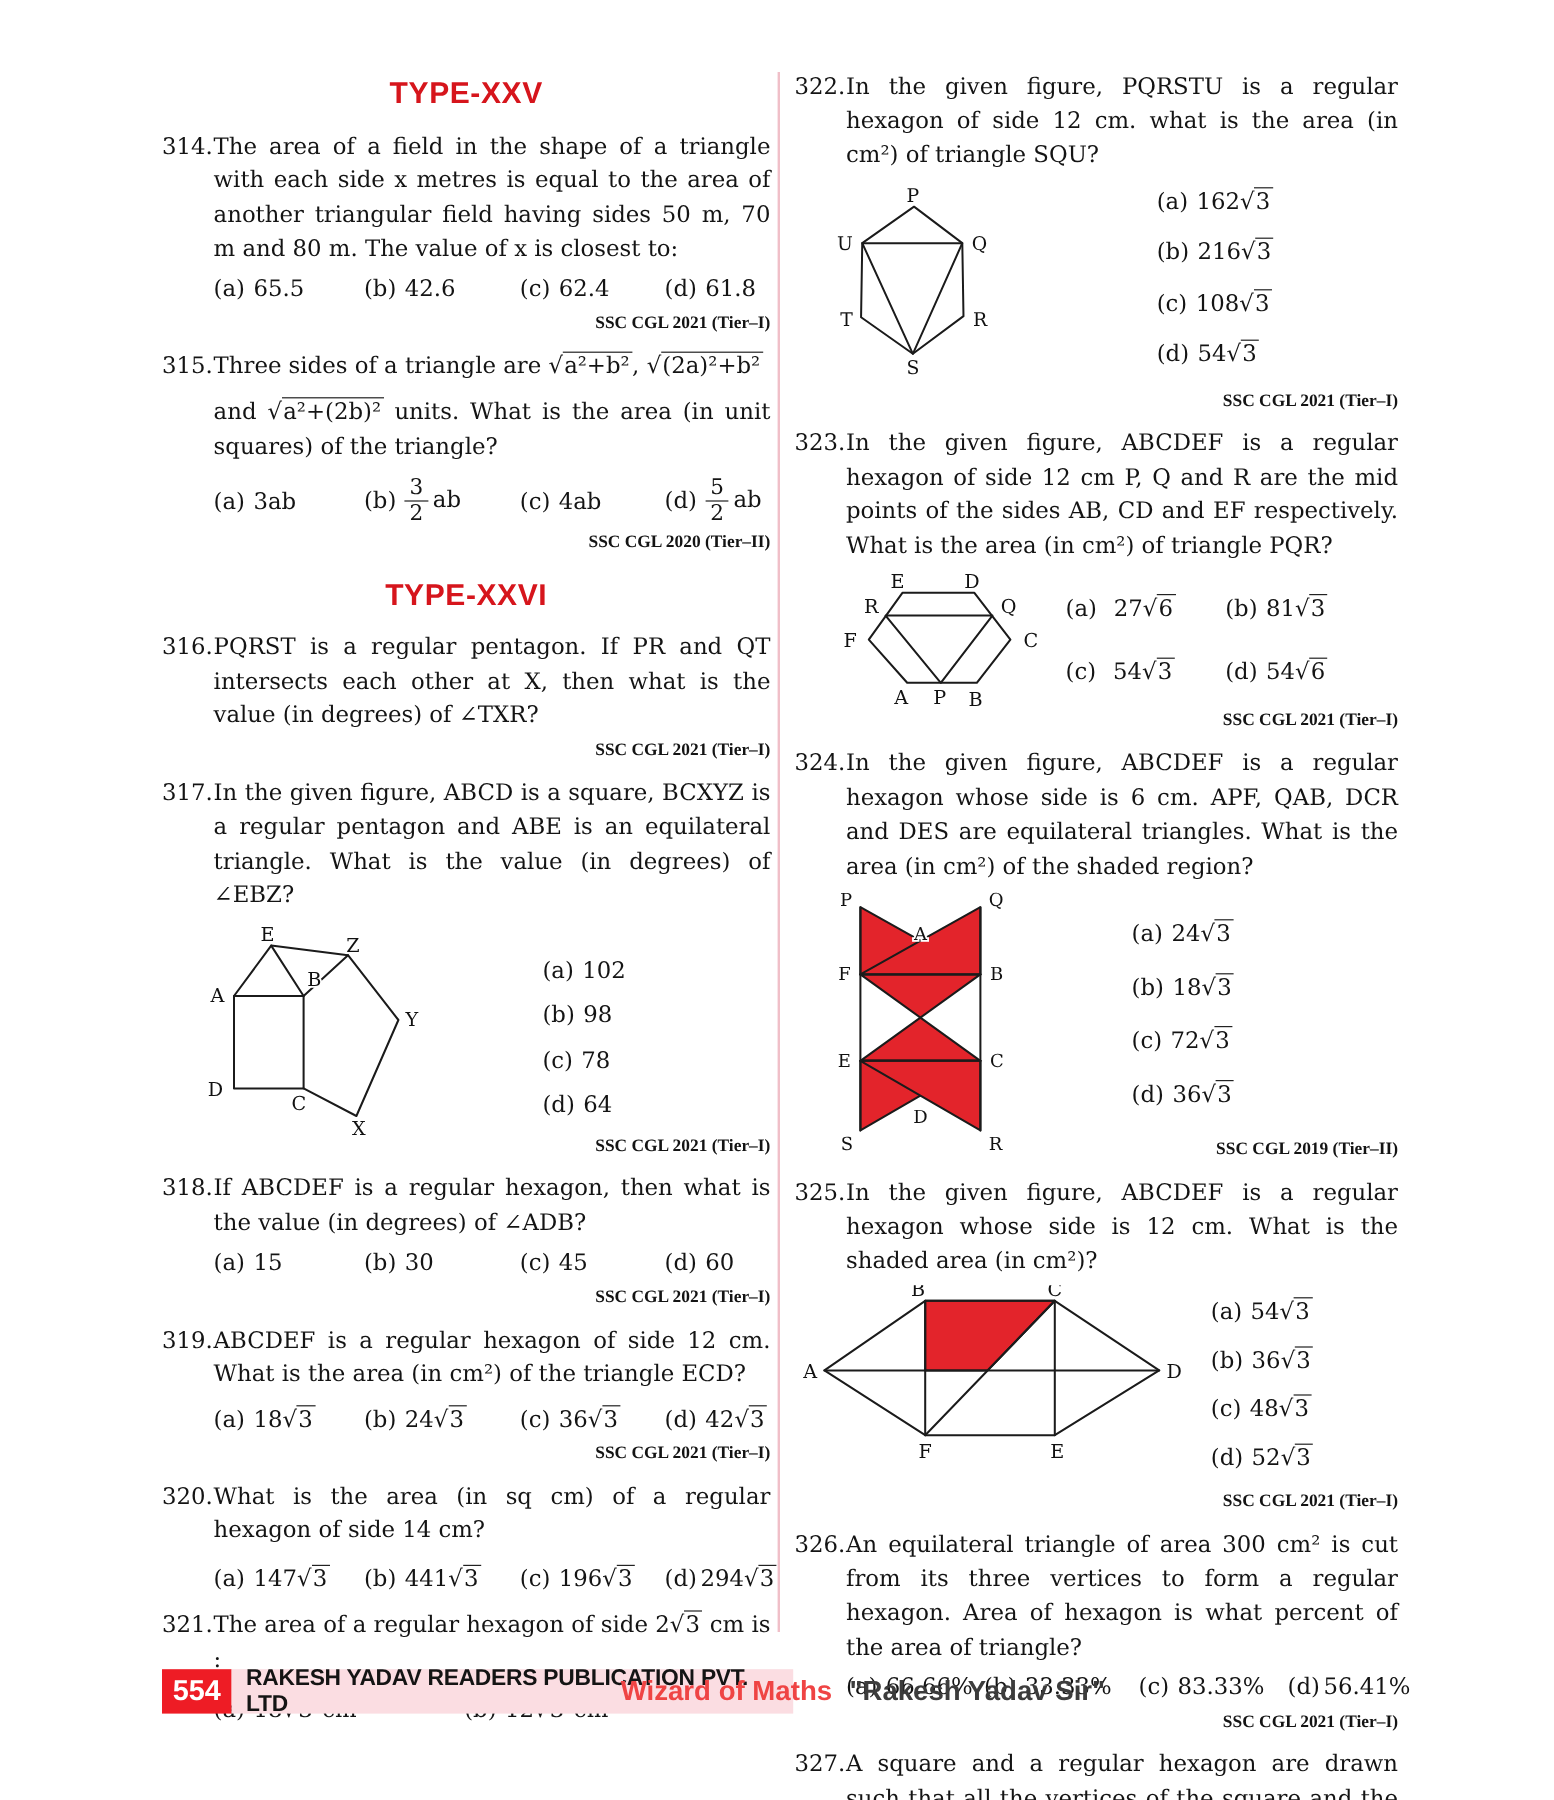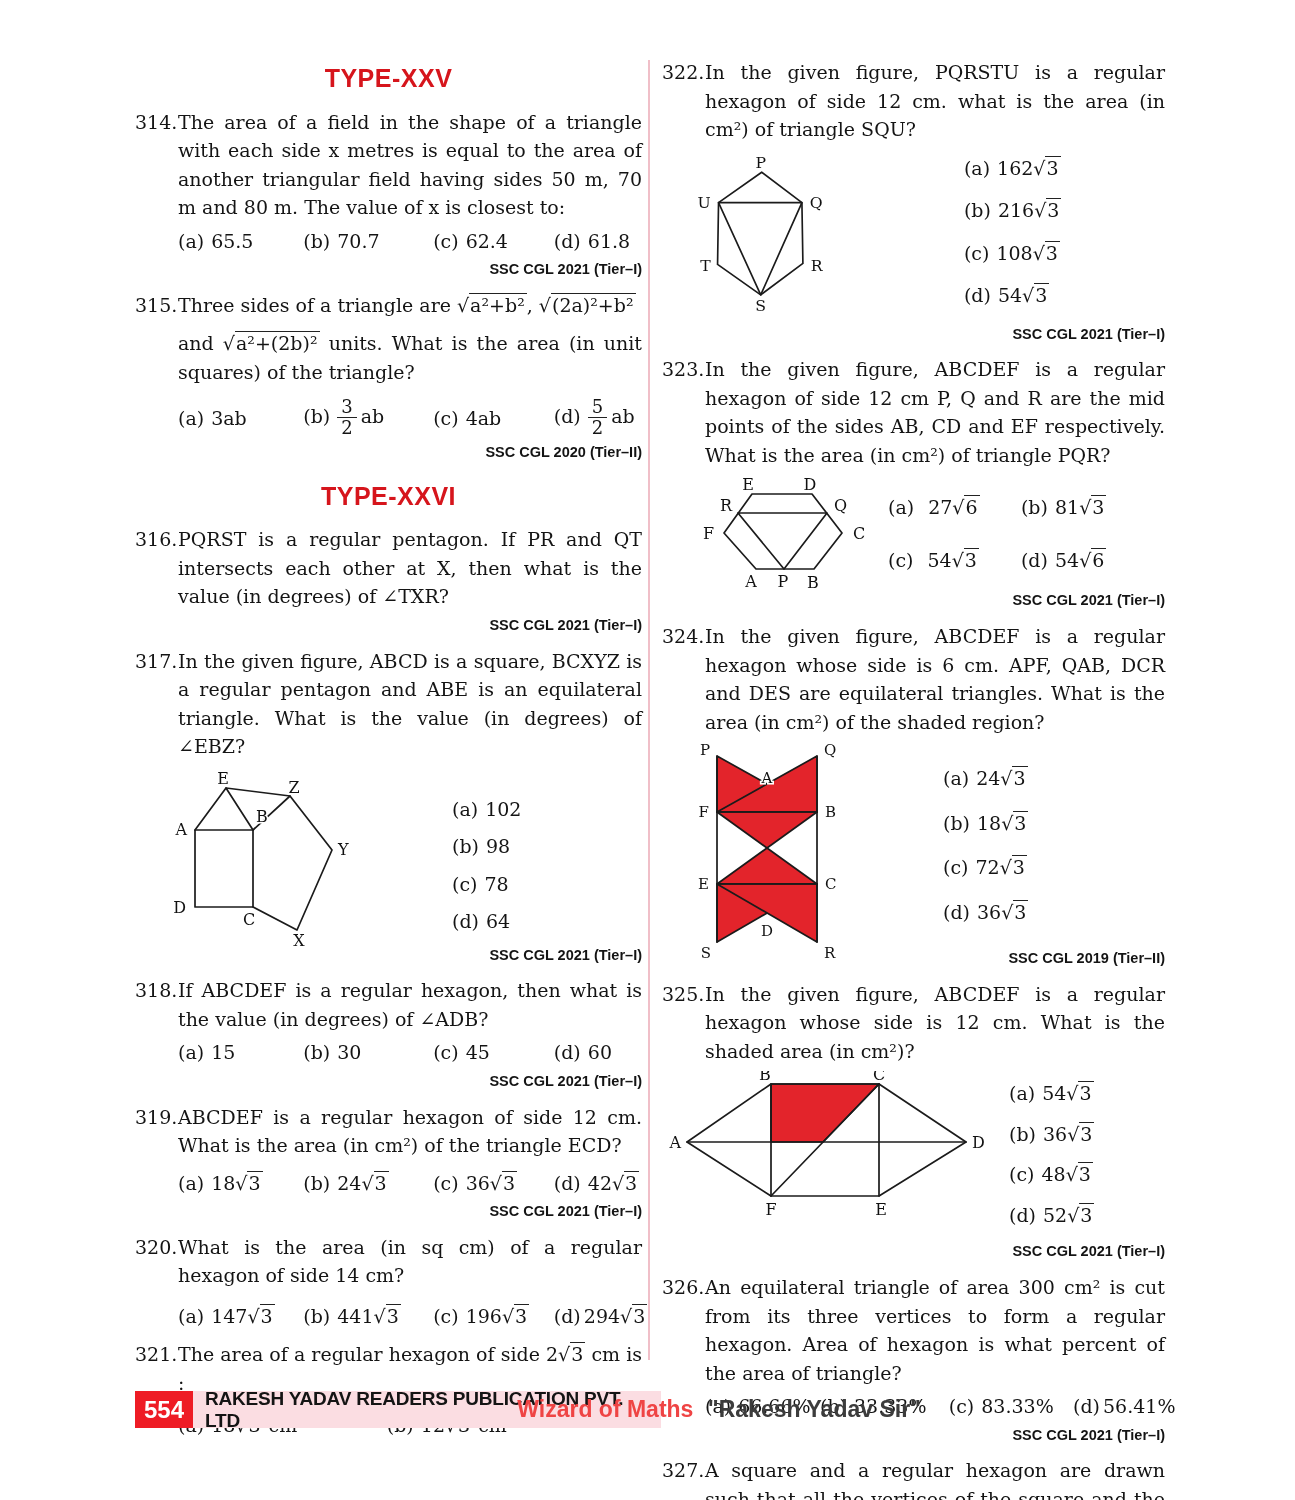--- a/index.html
+++ b/index.html
@@ -19,21 +19,21 @@
   .ol{margin-right:7px;}
   .o4 .opt:nth-child(1){flex:0 0 27%;}
   .o4 .opt:nth-child(2){flex:0 0 28%;}
   .o4 .opt:nth-child(3){flex:0 0 26%;}
   .o4 .opt:nth-child(4){flex:1;}
   .o326 .opt:nth-child(1){flex:0 0 25%;}
   .o326 .opt:nth-child(2){flex:0 0 28%;}
   .o326 .opt:nth-child(3){flex:0 0 27%;}
   .o326 .opt:nth-child(4){flex:1;}
   .ogrid{display:grid;grid-template-columns:45% 55%;row-gap:16px;margin-top:8px;}
-  .tag{font-family:Liberation Sans, sans-serif;font-weight:700;font-size:14.5px;
+  .tag{font-family:Liberation Serif, serif;font-weight:700;font-size:14.5px;
        text-align:right;margin-top:4px;white-space:nowrap;}
   .rt{white-space:nowrap;}
   .rt .vin{border-top:1.6px solid #222;padding:0 2px 0 1px;}
   .frac{display:inline-flex;flex-direction:column;text-align:center;vertical-align:middle;
         line-height:1.08;margin:0 4px 0 0;position:relative;top:-1px;font-size:18px;}
   .frac .fn{border-bottom:1.6px solid #222;padding:0 4px;}
   .fo{display:flex;margin-top:8px;align-items:flex-start;}
   .stack .opt{display:block;margin-bottom:13px;}
   svg{display:block;}
   svg .ln{stroke:#1b1b1b;stroke-width:1.7;fill:none;stroke-linejoin:round;stroke-linecap:round;}
@@ -69,21 +69,21 @@
 
   <div class="col colL">
 
     <div class="type">TYPE-XXV</div>
 
     <div class="q">
       <span class="qn">314.</span>
       <div class="qt m">The area of a field in the shape of a triangle with each side x metres is equal to the area of another triangular field having sides 50 m, 70 m and 80 m. The value of x is closest to:</div>
       <div class="orow o4">
         <span class="opt"><span class="ol">(a)</span><span class="ov m">65.5</span></span>
-        <span class="opt"><span class="ol">(b)</span><span class="ov m">70.7</span></span>
+        <span class="opt"><span class="ol">(b)</span><span class="ov m">42.6</span></span>
         <span class="opt"><span class="ol">(c)</span><span class="ov m">62.4</span></span>
         <span class="opt"><span class="ol">(d)</span><span class="ov m">61.8</span></span>
       </div>
       <div class="tag">SSC CGL 2021 (Tier–I)</div>
     </div>
 
     <div class="q">
       <span class="qn">315.</span>
       <div class="qt m">Three sides of a triangle are <span class="rt">√<span class="vin">a²+b²</span></span>, <span class="rt">√<span class="vin">(2a)²+b²</span></span></div>
       <div class="qt m" style="margin-top:10px;">and <span class="rt">√<span class="vin">a²+(2b)²</span></span> units. What is the area (in unit squares) of the triangle?</div>

